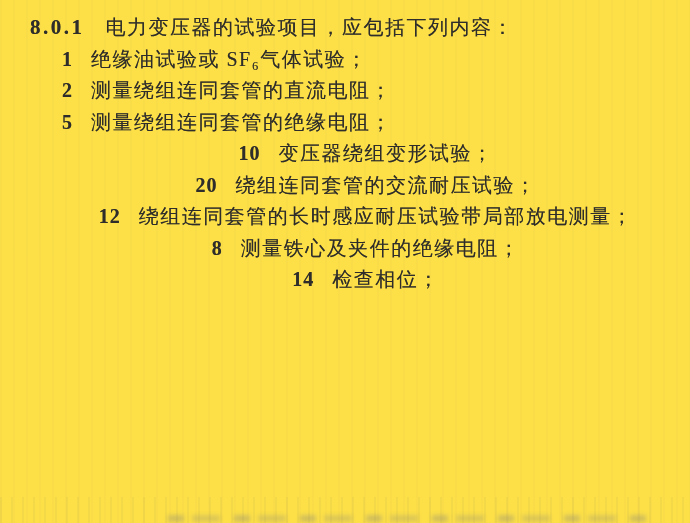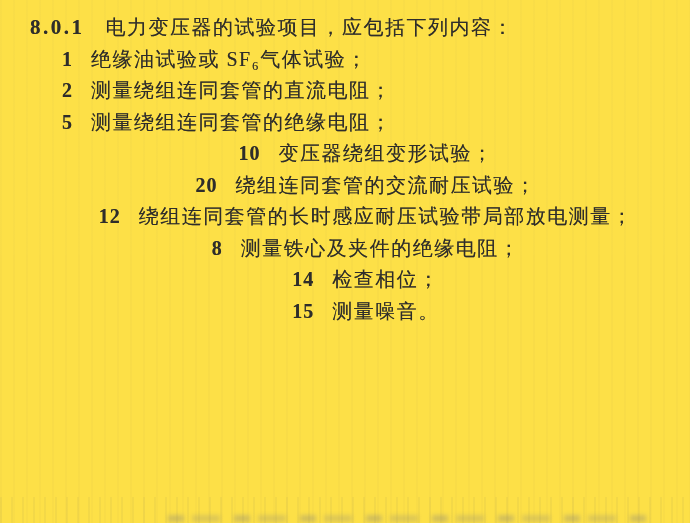--- a/index.html
+++ b/index.html
@@ -124,20 +124,17 @@
   </div>
 
   <div class="line item two">
     <span class="num">8</span><span class="txt">测量铁心及夹件的绝缘电阻；</span>
   </div>
 
   <div class="line item two">
     <span class="num">14</span><span class="txt">检查相位；</span>
   </div>
 
-  <div class="line item two">
-    <span class="num">15</span><span class="txt">测量噪音。</span>
-  </div>
 </div>
   </div>
 
   <div class="scan-artifact"></div>
 </div>
 
 </body></html>

